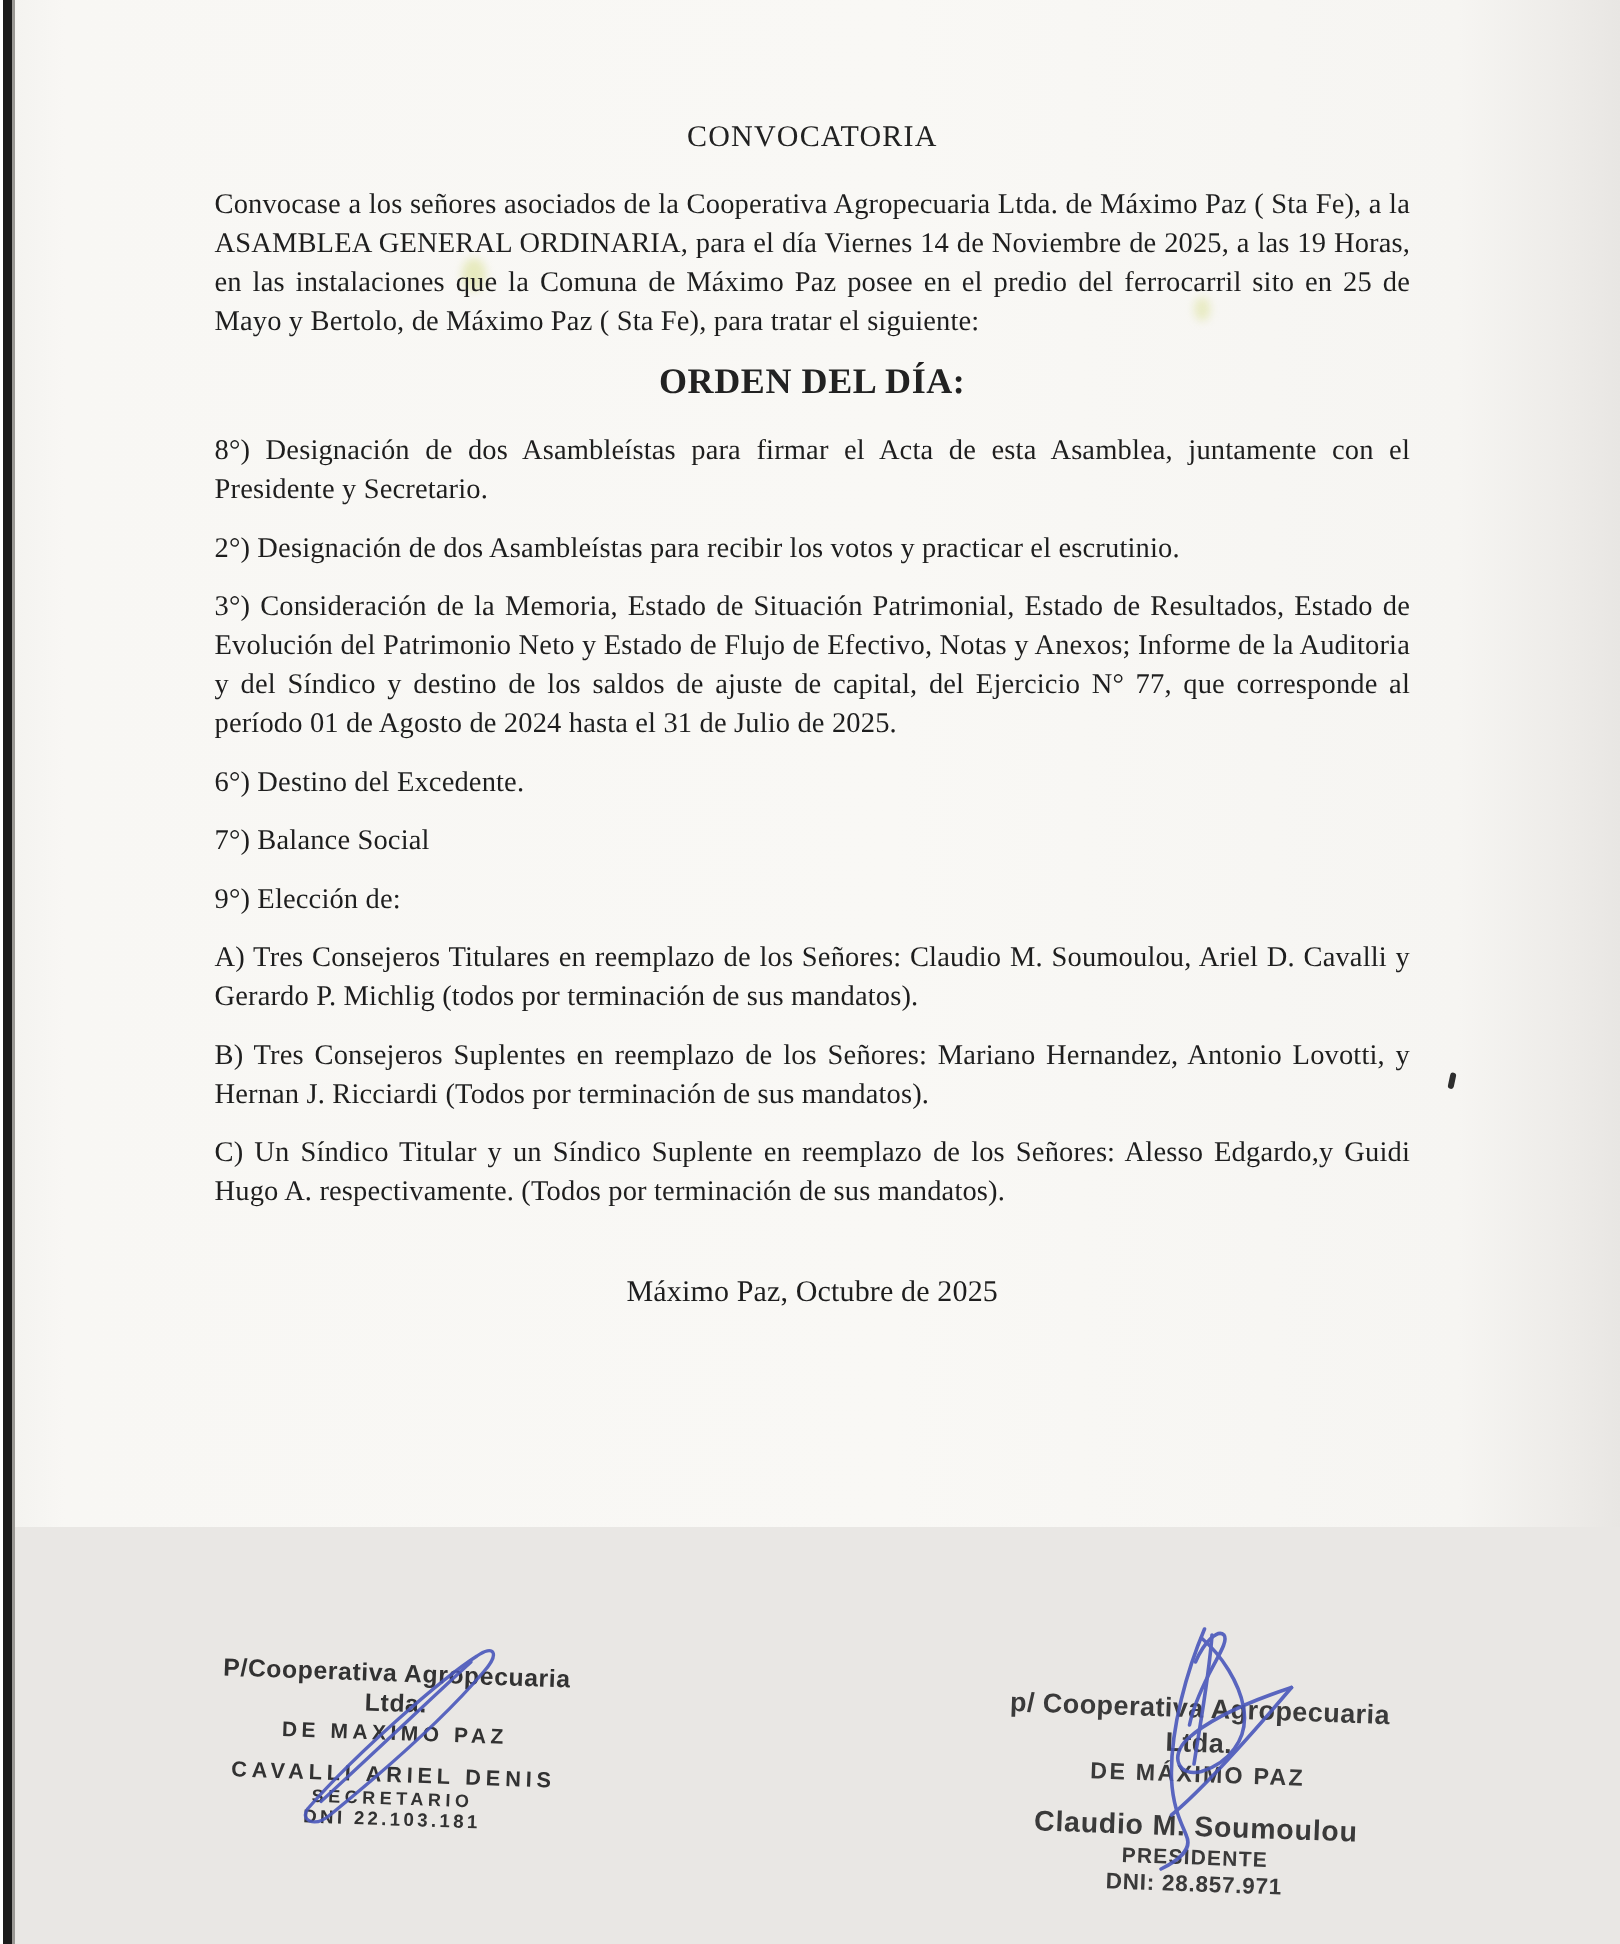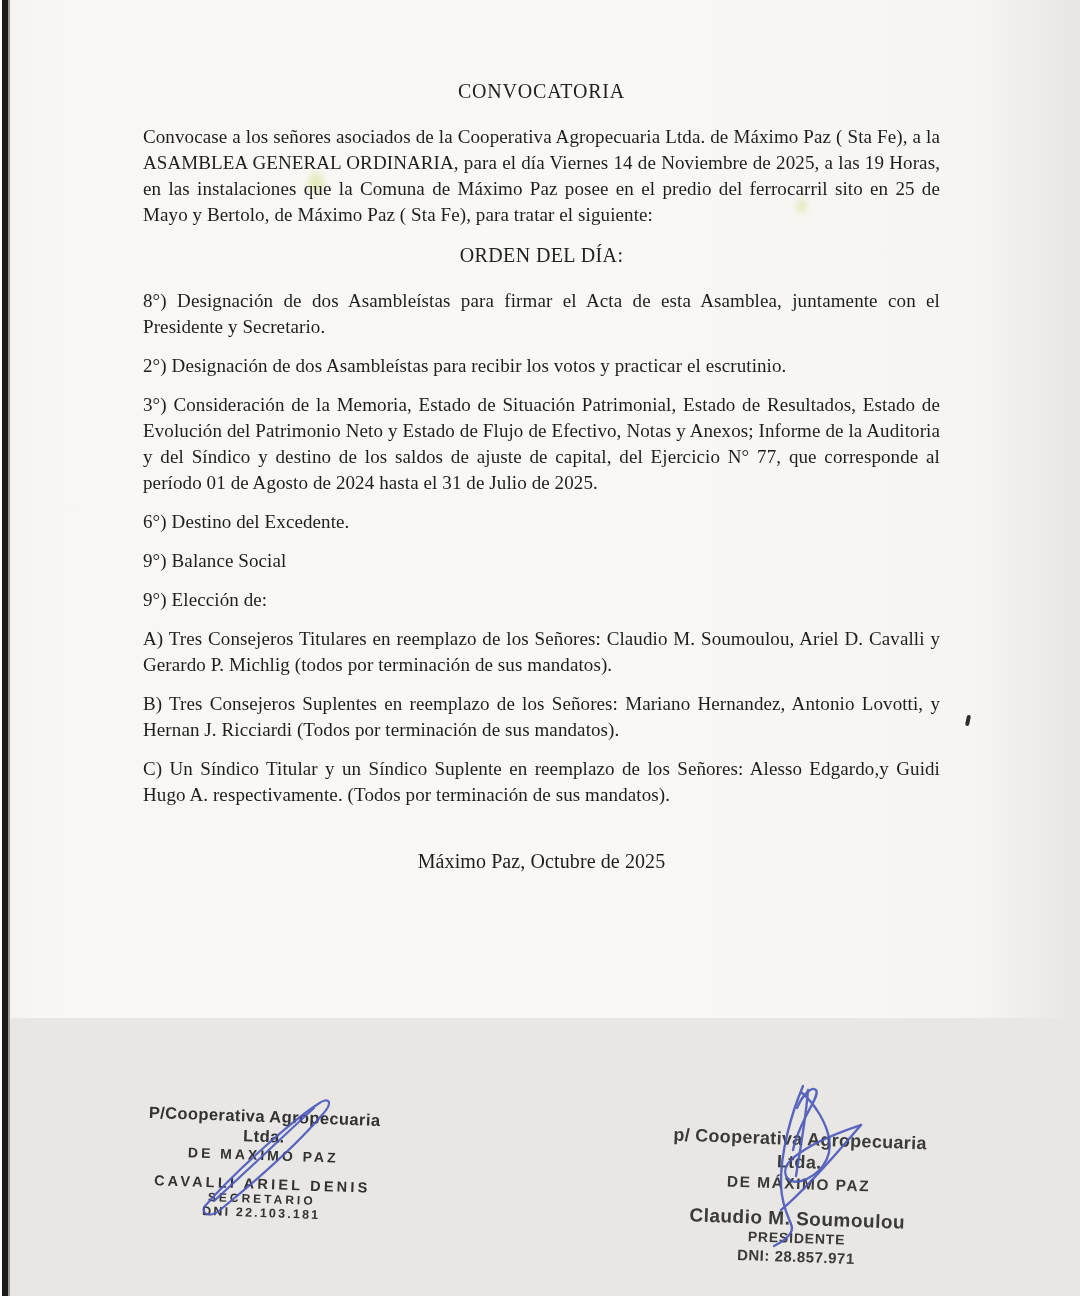--- a/index.html
+++ b/index.html
@@ -20,22 +20,22 @@
   .content{
     position:absolute;left:143px;top:78px;width:797px;
     font-size:19px;line-height:26px;letter-spacing:0.1px;
   }
   .doc-title{
     margin:0 0 20px 0;text-align:center;font-weight:normal;
     font-size:20px;letter-spacing:0.8px;line-height:26px;color:#222;
   }
   .intro{margin:12px 0 14px 0;text-align:justify;}
   .agenda-heading{
-    margin:0 0 20px 0;text-align:center;font-weight:normal;
-    font-size:20px;letter-spacing:0.4px;line-height:26px;color:#222;
+    margin:0 0 20px 0;text-align:center;font-weight:bold;
+    font-size:24px;letter-spacing:0.4px;line-height:26px;color:#222;
   }
   .para{margin:0 0 13px 0;text-align:justify;}
   .dateline{margin:40px 0 0 0;text-align:center;font-size:20px;}
   
   .stamp{
     position:absolute;text-align:center;
     font-family:"Liberation Sans","DejaVu Sans",sans-serif;
     color:#323232;
   }
   .stamp-left{left:128px;top:1106px;width:270px;transform:rotate(2deg);}
@@ -70,21 +70,21 @@
 
   <div class="content">
     <h1 class="doc-title">CONVOCATORIA</h1>
     <p class="intro">Convocase a los señores asociados de la Cooperativa Agropecuaria Ltda. de Máximo Paz  ( Sta Fe), a la ASAMBLEA GENERAL ORDINARIA, para el día Viernes 14 de Noviembre de 2025, a las 19 Horas, en las instalaciones que la Comuna de Máximo Paz posee en el predio del ferrocarril sito en 25 de Mayo y Bertolo, de Máximo Paz ( Sta Fe), para tratar el siguiente:</p>
     <h2 class="agenda-heading">ORDEN DEL DÍA:</h2>
 
     <p class="para">8°) Designación de dos Asambleístas para firmar el Acta de esta Asamblea, juntamente con el Presidente y Secretario.</p>
     <p class="para">2°) Designación de dos Asambleístas para recibir los votos y practicar el escrutinio.</p>
     <p class="para">3°) Consideración de la Memoria, Estado de Situación Patrimonial, Estado de Resultados, Estado de Evolución del Patrimonio Neto y Estado de Flujo de Efectivo, Notas y Anexos; Informe de la Auditoria y del Síndico y destino de los saldos de ajuste de capital, del Ejercicio N° 77, que corresponde al período 01 de Agosto de 2024 hasta el 31 de Julio de 2025.</p>
     <p class="para">6°) Destino del Excedente.</p>
-    <p class="para">9°) Balance Social</p>
+    <p class="para">7°) Balance Social</p>
     <p class="para">9°) Elección de:</p>
 
     <p class="para">A)  Tres Consejeros Titulares en reemplazo de los Señores:  Claudio M. Soumoulou, Ariel D. Cavalli  y Gerardo P. Michlig  (todos por terminación de sus mandatos).</p>
     <p class="para">B)  Tres Consejeros Suplentes en reemplazo de los Señores: Mariano Hernandez,  Antonio Lovotti,  y Hernan J. Ricciardi (Todos por terminación de sus mandatos).</p>
     <p class="para">C)  Un Síndico Titular y un Síndico Suplente en reemplazo de los Señores: Alesso Edgardo,y Guidi Hugo A. respectivamente. (Todos por terminación de sus mandatos).</p>
 
     <p class="dateline">Máximo Paz, Octubre de 2025</p>
   </div>
 
   <div class="stamp stamp-left">

